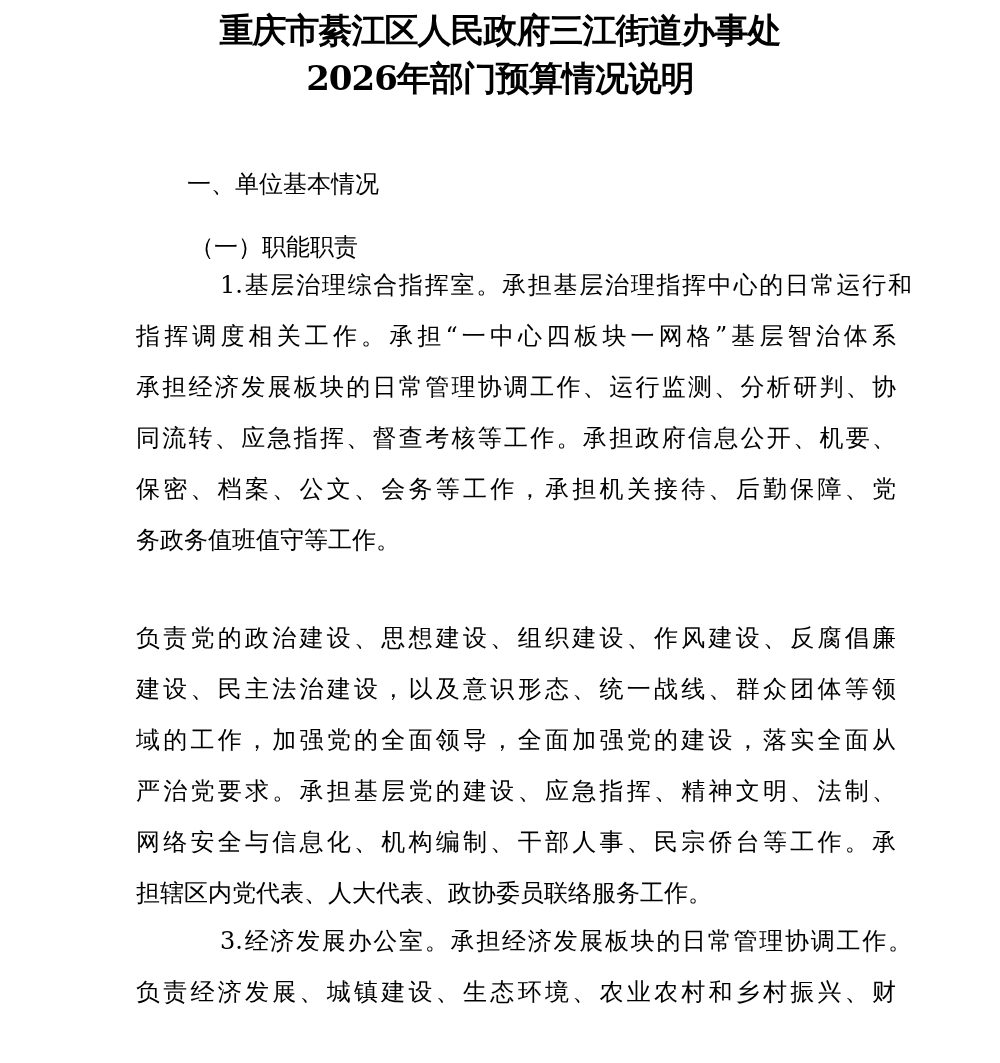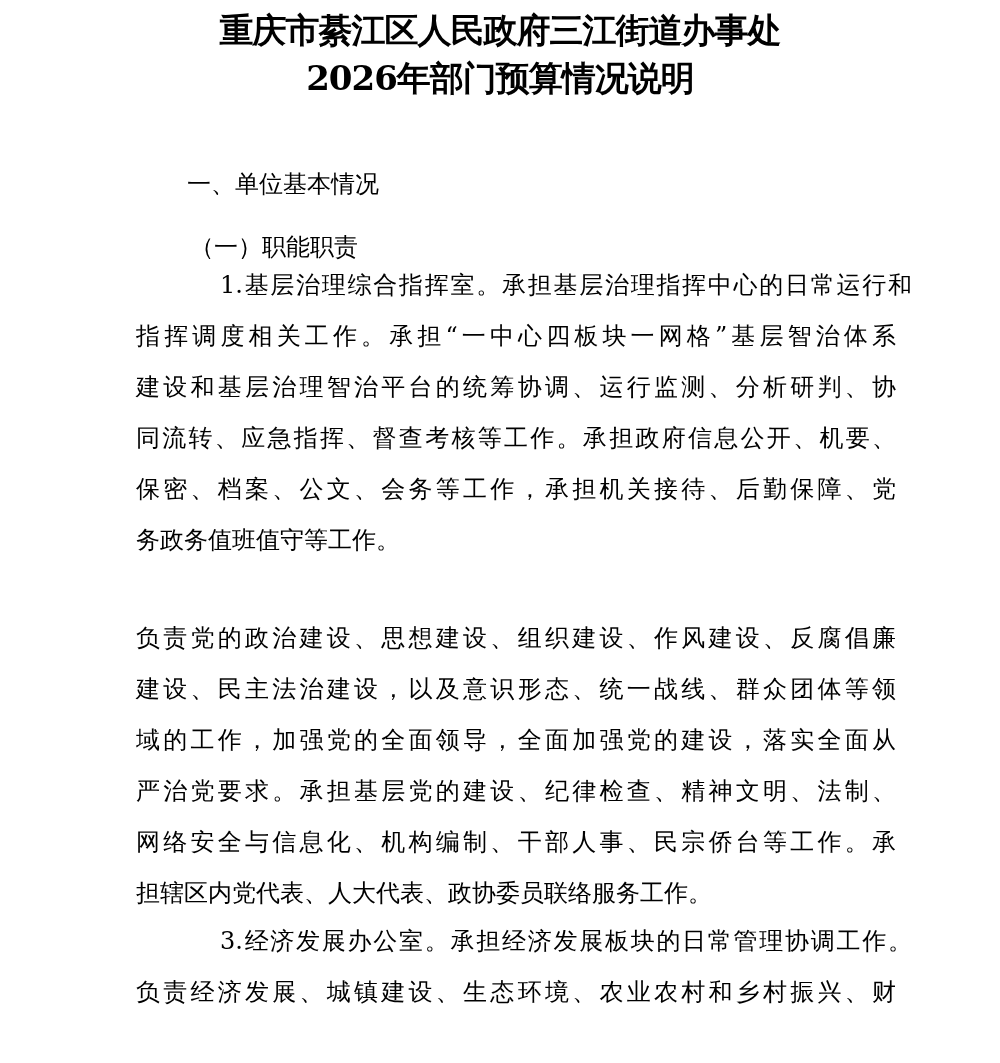--- a/index.html
+++ b/index.html
@@ -75,28 +75,28 @@
 <div class="page">
 
   <div class="title l1">重庆市綦江区人民政府三江街道办事处</div>
   <div class="title l2">2026年部门预算情况说明</div>
 
   <div class="h1">一、单位基本情况</div>
   <div class="h2">（一）职能职责</div>
 
   <div class="line first" style="top:268px">1.基层治理综合指挥室。承担基层治理指挥中心的日常运行和</div>
   <div class="line" style="top:319px">指挥调度相关工作。承担“一中心四板块一网格”基层智治体系</div>
-  <div class="line" style="top:370px">建设和基层治理智治平台的统筹协调、运行监测、分析研判、协</div>
+  <div class="line" style="top:370px">承担经济发展板块的日常管理协调工作、运行监测、分析研判、协</div>
   <div class="line" style="top:421px">同流转、应急指挥、督查考核等工作。承担政府信息公开、机要、</div>
   <div class="line" style="top:472px">保密、档案、公文、会务等工作，承担机关接待、后勤保障、党</div>
   <div class="line last" style="top:523px">务政务值班值守等工作。</div>
 
   <div class="line" style="top:621px">负责党的政治建设、思想建设、组织建设、作风建设、反腐倡廉</div>
   <div class="line" style="top:672px">建设、民主法治建设，以及意识形态、统一战线、群众团体等领</div>
   <div class="line" style="top:723px">域的工作，加强党的全面领导，全面加强党的建设，落实全面从</div>
-  <div class="line" style="top:774px">严治党要求。承担基层党的建设、纪律检查、精神文明、法制、</div>
+  <div class="line" style="top:774px">严治党要求。承担基层党的建设、应急指挥、精神文明、法制、</div>
   <div class="line" style="top:825px">网络安全与信息化、机构编制、干部人事、民宗侨台等工作。承</div>
   <div class="line last" style="top:876px">担辖区内党代表、人大代表、政协委员联络服务工作。</div>
 
   <div class="line first" style="top:924px">3.经济发展办公室。承担经济发展板块的日常管理协调工作。</div>
   <div class="line" style="top:975px">负责经济发展、城镇建设、生态环境、农业农村和乡村振兴、财</div>
 
 </div>
 
 </body></html>

